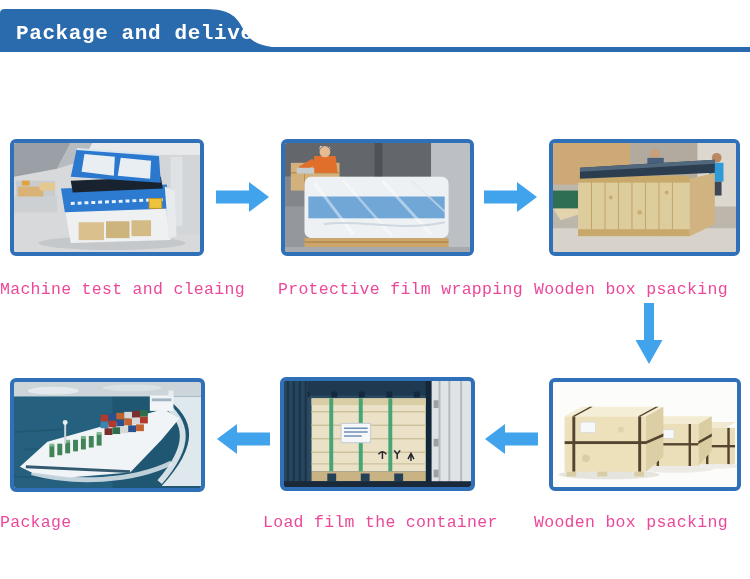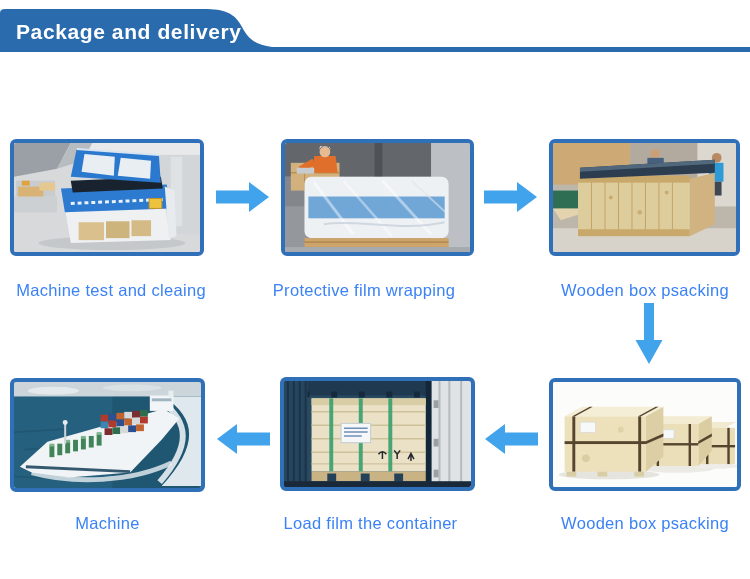--- a/index.html
+++ b/index.html
@@ -1,27 +1,27 @@
 <!DOCTYPE html>
 <html><head>
 <meta charset="utf-8">
 <style>
   html,body{margin:0;padding:0;background:#ffffff;}
   .canvas{
     position:relative;width:750px;height:579px;background:#ffffff;overflow:hidden;
-    font-family:Liberation Sans, sans-serif;
+    font-family:Liberation Mono, monospace;
   }
   .header-svg{position:absolute;left:0;top:0;}
   .photo-frame{
     position:absolute;border:4px solid #2f70b8;border-radius:6px;
     overflow:hidden;background:#ffffff;box-sizing:border-box;
   }
   .photo-frame svg{display:block;width:100%;height:100%;}
   .caption{
-    position:absolute;font-size:16.5px;color:#3b82f6;text-align:center;
+    position:absolute;font-size:16.5px;color:#ec4899;
     letter-spacing:0.3px;line-height:20px;white-space:nowrap;
   }
   .arrow{position:absolute;}
 </style>
 </head>
 <body>
 
 <div class="canvas">
 
   <svg class="header-svg" width="750" height="56" viewBox="0 0 750 56">
@@ -85,21 +85,21 @@
       <path d="M30 40 L70 92" stroke="#ffffff" stroke-width="3" opacity="0.45"></path>
       <path d="M60 38 L110 94" stroke="#ffffff" stroke-width="2.5" opacity="0.4"></path>
       <path d="M100 38 L150 92" stroke="#ffffff" stroke-width="3" opacity="0.45"></path>
       <path d="M130 38 L165 70" stroke="#dde6ee" stroke-width="2" opacity="0.6"></path>
       <path d="M40 82 C70 76 120 90 164 80" stroke="#c2cdd8" stroke-width="2" fill="none" opacity="0.7"></path>
       <rect x="20" y="96" width="148" height="9" fill="#cda469"></rect>
       <line x1="20" y1="100" x2="168" y2="100" stroke="#9e7a42" stroke-width="1"></line>
       <rect x="0" y="105" width="190" height="5" fill="#a6aaae"></rect>
     </svg>
   </div>
-  <div class="caption" style="left:253px;top:280px;width:222px">Protective film wrapping</div>
+  <div class="caption" style="left:278px;top:280px;width:222px">Protective film wrapping</div>
 
   <svg class="arrow" style="left:484px;top:181px" width="54" height="32" viewBox="0 0 54 32">
     <polygon points="0,9.5 33,9.5 33,1 53,16 33,31 33,22.5 0,22.5" fill="#41a3ec"></polygon>
   </svg>
 
   <div class="photo-frame" style="left:549px;top:139px;width:191px;height:117px">
     <svg viewBox="0 0 190 110" preserveAspectRatio="none">
       <rect width="190" height="110" fill="#bdb6ab"></rect>
       <rect x="0" y="0" width="80" height="42" fill="#cda976"></rect>
       <rect x="80" y="0" width="70" height="42" fill="#b2aa9e"></rect>
@@ -187,21 +187,21 @@
           <rect x="100" y="47" width="8" height="7" fill="#2e6e4e"></rect>
         <rect x="108" y="46" width="8" height="7" fill="#d8d8d8"></rect>
           <rect x="116" y="45" width="8" height="7" fill="#2c4f8f"></rect>
         <rect x="124" y="44" width="8" height="7" fill="#c2622f"></rect>
       </g>
       <rect x="138" y="14" width="24" height="16" fill="#f2f5f7"></rect>
       <rect x="140" y="17" width="20" height="3" fill="#9fb4c0"></rect>
       <rect x="157" y="9" width="5" height="7" fill="#e8eef0"></rect>
     </svg>
   </div>
-  <div class="caption" style="left:0px;top:513px;width:215px">Machine</div>
+  <div class="caption" style="left:0px;top:513px;width:215px">Package</div>
 
   <svg class="arrow" style="left:216px;top:423px" width="54" height="32" viewBox="0 0 54 32">
     <polygon points="54,9.5 21,9.5 21,1 1,16 21,31 21,22.5 54,22.5" fill="#41a3ec"></polygon>
   </svg>
 
   <div class="photo-frame" style="left:280px;top:377px;width:195px;height:114px">
     <svg viewBox="0 0 190 110" preserveAspectRatio="none">
       <rect width="190" height="110" fill="#2a4a62"></rect>
       <rect width="190" height="15" fill="#1e3950"></rect>
       <g fill="#15293c">

